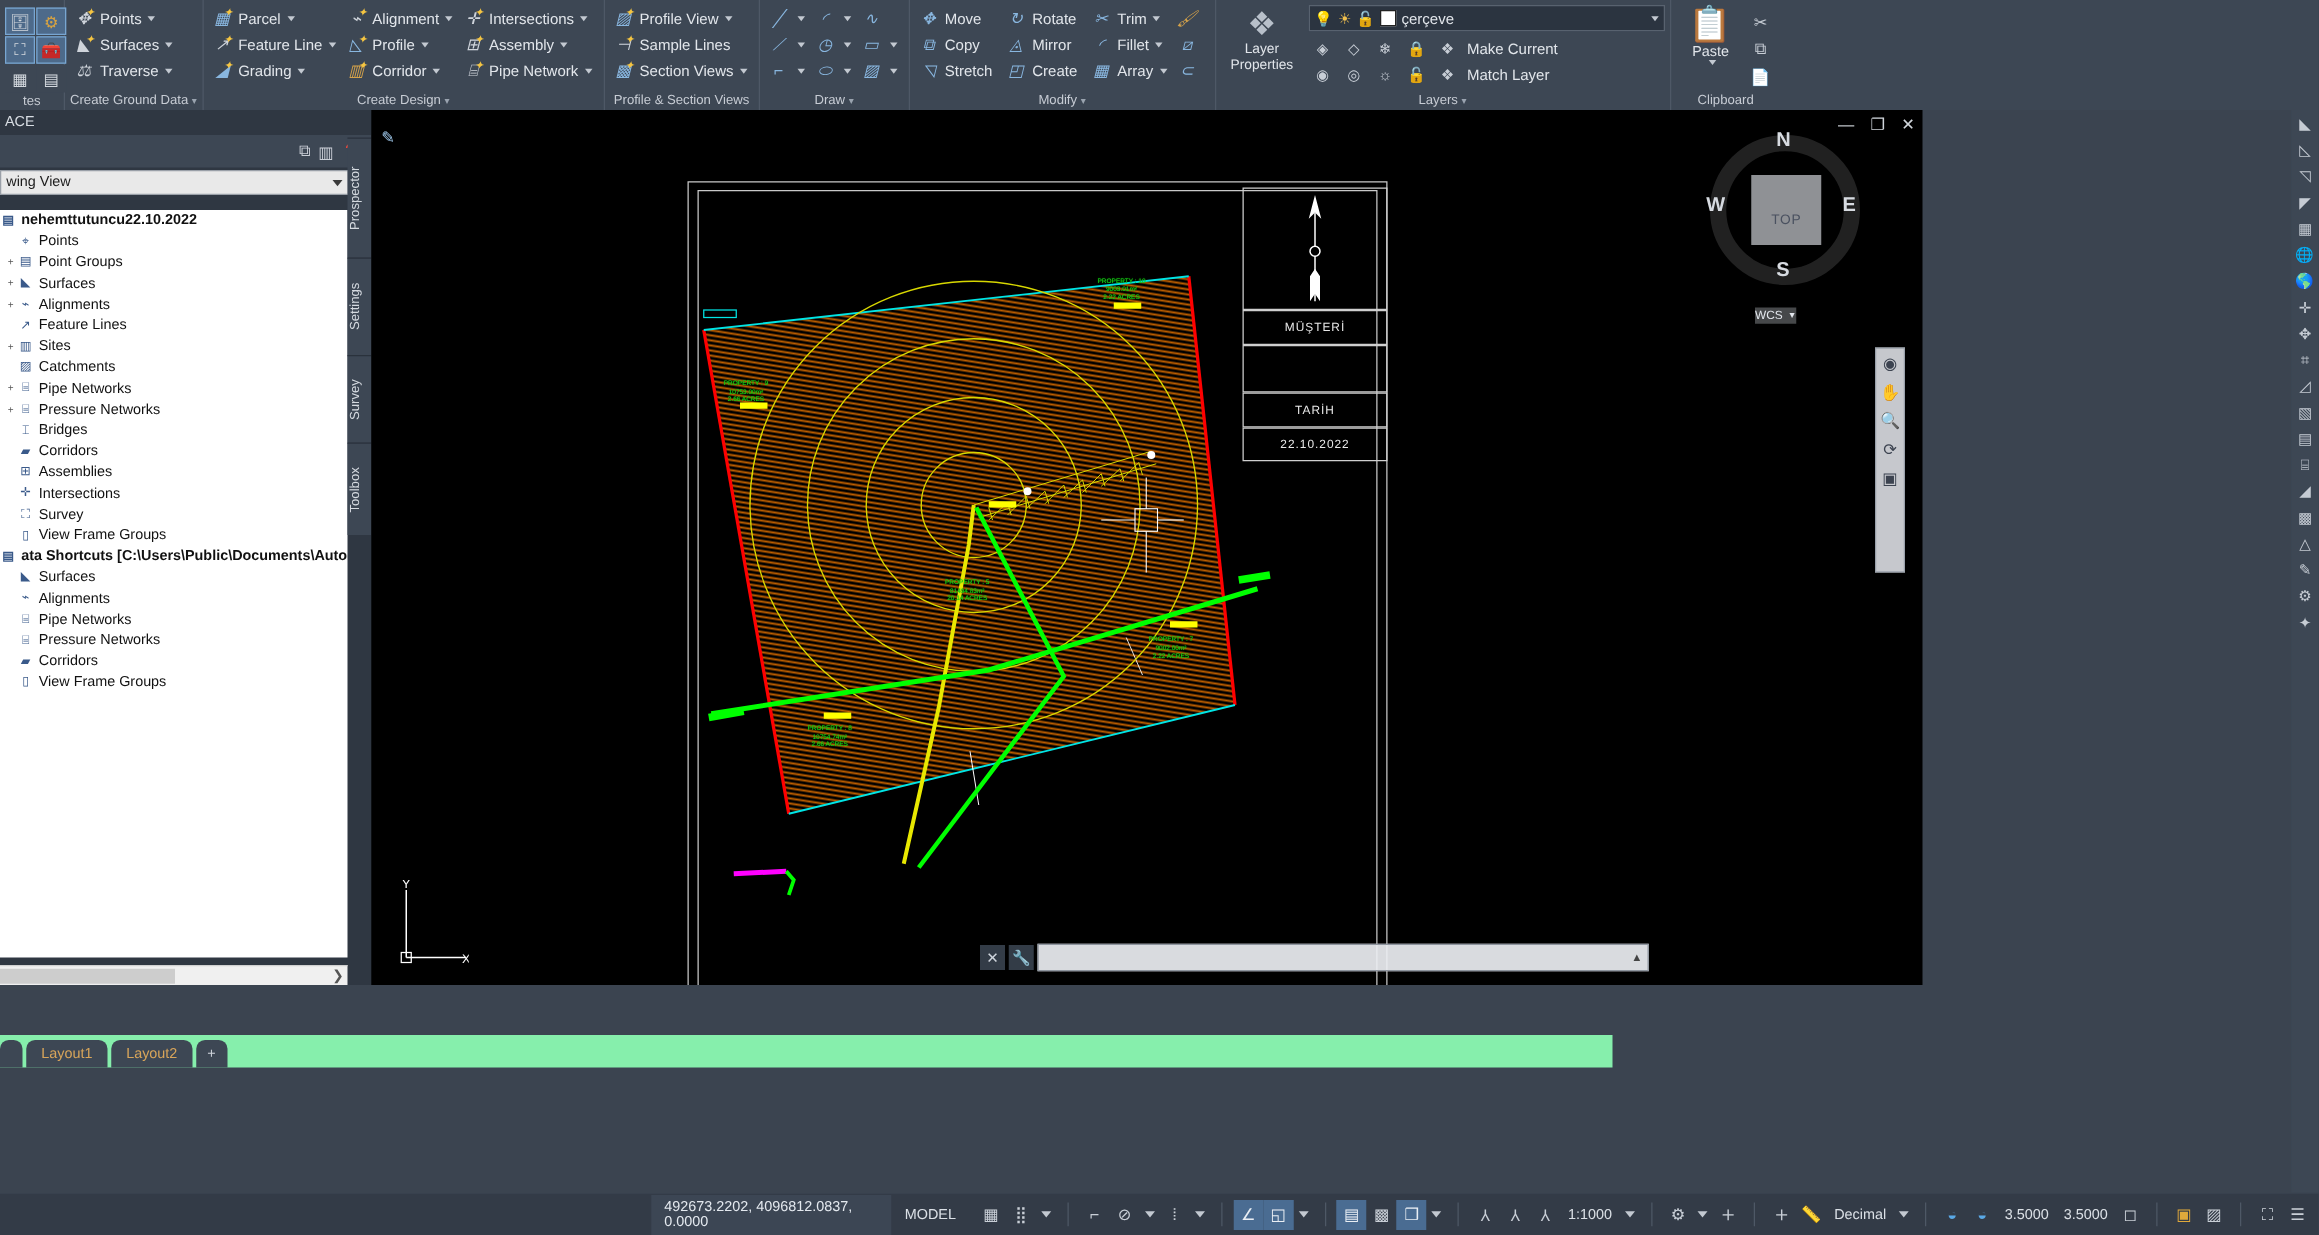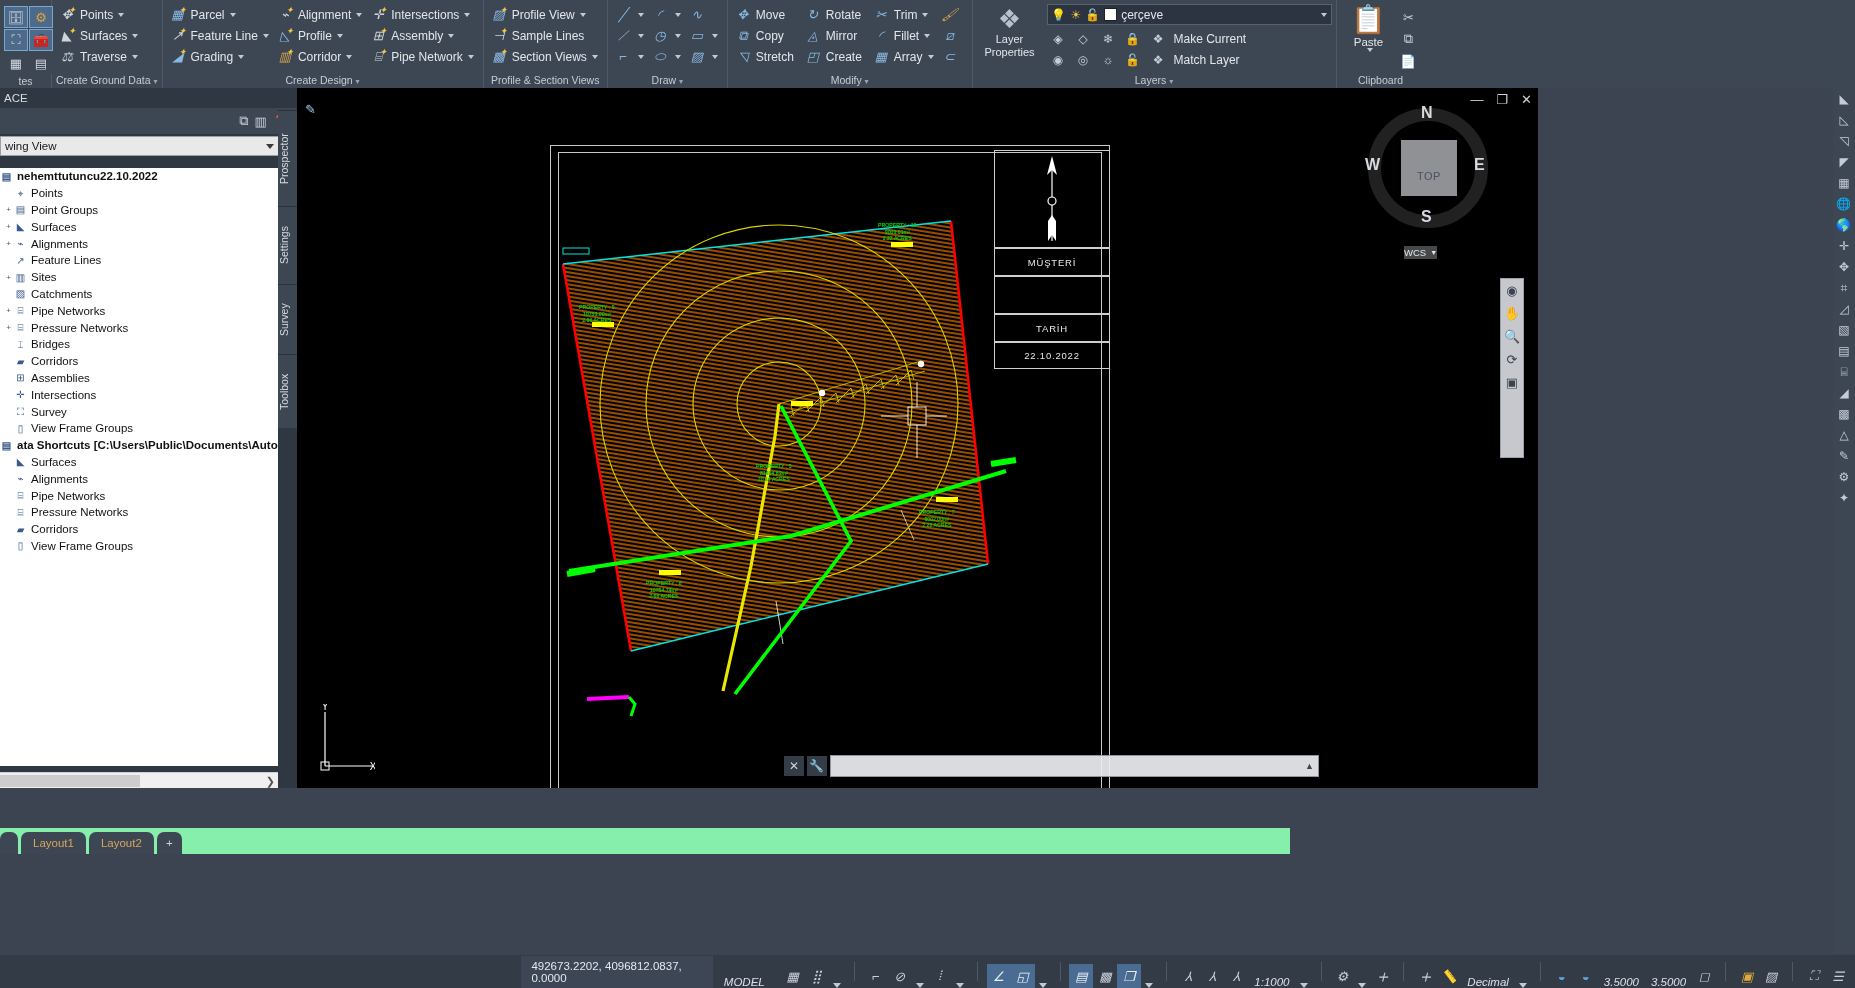--- a/index.html
+++ b/index.html
@@ -166,21 +166,21 @@
 
   
   #rightdock { position: absolute; right: 0; top: 88px; width: 22px; bottom: 34px;
                background: #3d4754; display: flex; flex-direction: column; align-items: center;
                padding-top: 4px; gap: 7px; }
   #rightdock .di { font-size: 12px; color: #c6ccd4; }
 
   
   #statusbar { position: absolute; left: 0; bottom: 0; width: 1855px; height: 33px;
                background: #333b47; display: flex; align-items: center; }
-  .sbgroup { display: flex; align-items: flex-end; height: 33px; padding: 0 5px; font-style: italic; }
+  .sbgroup { display: flex; align-items: center; height: 33px; padding: 0 5px; }
   .sbdiv { width: 1px; height: 19px; background: #4e5866; margin: 0 4px; }
   .sbi { height: 24px; min-width: 24px; padding: 0 3px; display: flex; align-items: center;
          justify-content: center; font-size: 13px; color: #c9cfd7; }
   .sbi.on { background: #4a6c92; color: #e9eef4; }
   .sbtext { font-size: 11.5px; color: #dbe0e6; padding: 0 6px; }
   #coords { background: #3c4654; padding: 4px 10px; font-size: 11.5px; color: #e4e9ef; }
   .sbcaret { width: 0; height: 0; border-left: 4px solid transparent; border-right: 4px solid transparent;
              border-top: 5px solid #c3c9d1; margin: 0 4px; }
 </style>
 </head>

